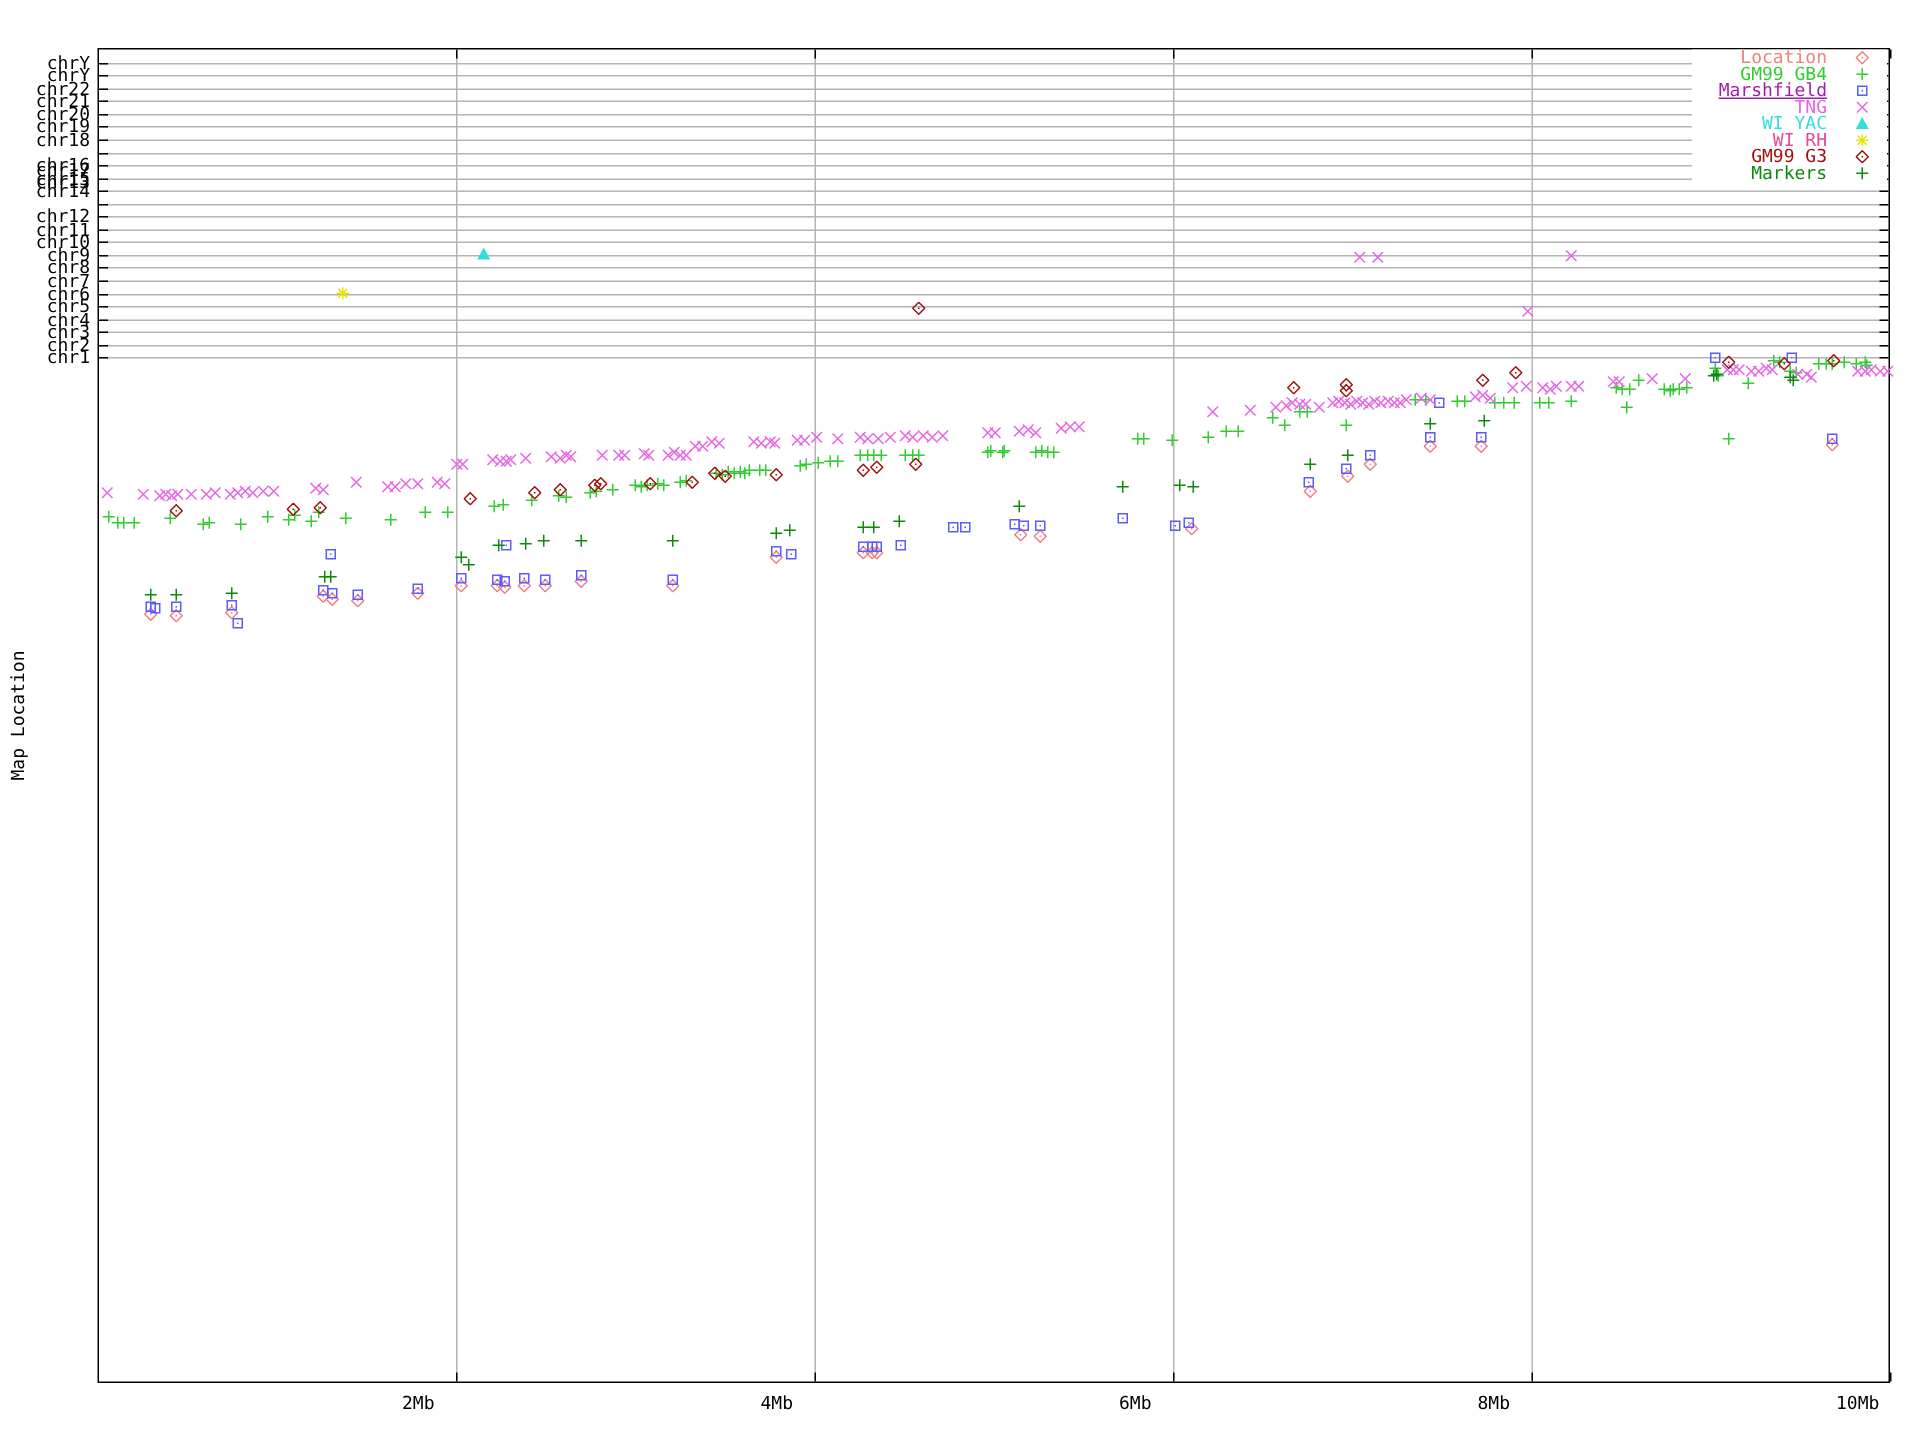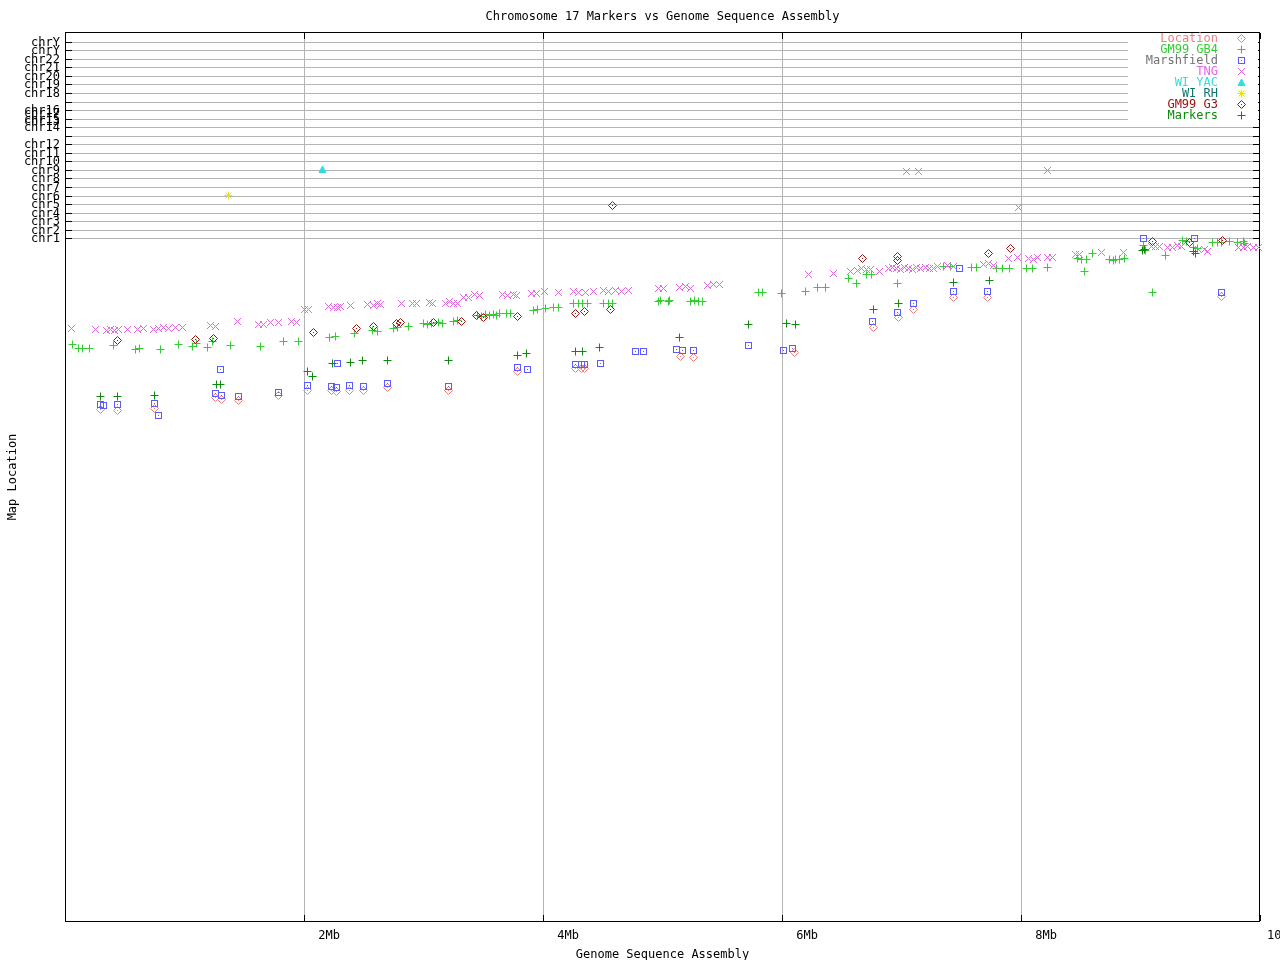--- a/index.html
+++ b/index.html
@@ -7,35 +7,33 @@
        font-family:"DejaVu Sans Mono", "Liberation Mono", monospace;}
   .screen{position:relative;width:1280px;height:960px;background:#fff;color:#000;font-size:12px;}
   .title{position:absolute;top:9px;left:65px;width:1195px;text-align:center;white-space:nowrap;}
   .xlabel{position:absolute;top:947px;left:65px;width:1195px;text-align:center;white-space:nowrap;}
   .ylabel{position:absolute;left:12px;top:477px;transform:translate(-50%,-50%) rotate(-90deg);white-space:nowrap;}
   .plot{position:absolute;left:65px;top:32px;width:1195px;height:890px;border:1px solid #000;box-sizing:border-box;background:#fff;}
   .hline{position:absolute;left:1px;right:1px;height:1px;background:#b4b4b4;}
   .vline{position:absolute;top:1px;bottom:1px;width:1px;background:#b4b4b4;}
   .tick{position:absolute;background:#000;}
   .chrlab{position:absolute;left:4px;width:56px;text-align:right;line-height:12px;}
-  .xticklab{position:absolute;top:929px;width:72px;text-align:right;line-height:12px;}
+  .xticklab{position:absolute;top:929px;width:72px;text-align:left;line-height:12px;}
   .legend{position:absolute;left:1128px;top:33px;width:130px;background:#fff;z-index:5;}
   .lrow{position:relative;height:11px;line-height:11px;}
   .lrow .lab{position:absolute;right:40px;white-space:nowrap;}
   .lrow .mkc{position:absolute;right:12px;top:1px;width:9px;height:9px;}
   .pt{position:absolute;width:9px;height:9px;z-index:2;}
   svg{display:block;}
 </style>
 </head>
 <body>
 
 <div class="screen">
-  <div class="title">Chromosome 17 Markers vs Genome Sequence Assembly</div>
   <div class="ylabel">Map Location</div>
-  <div class="xlabel">Genome Sequence Assembly</div>
   <div id="plot" class="plot">
       <div class="hline" style="top: 9px; background: rgb(180, 180, 180);"></div>
       <div class="tick" style="left: 0px; top: 9px; width: 6px; height: 1px;"></div>
       <div class="tick" style="right: 0px; top: 9px; width: 6px; height: 1px;"></div>
       <div class="hline" style="top: 17px; background: rgb(180, 180, 180);"></div>
       <div class="tick" style="left: 0px; top: 17px; width: 6px; height: 1px;"></div>
       <div class="tick" style="right: 0px; top: 17px; width: 6px; height: 1px;"></div>
       <div class="hline" style="top: 26px; background: rgb(180, 180, 180);"></div>
       <div class="tick" style="left: 0px; top: 26px; width: 6px; height: 1px;"></div>
       <div class="tick" style="right: 0px; top: 26px; width: 6px; height: 1px;"></div>
@@ -2022,21 +2020,21 @@
       </div>
       <div class="lrow">
         <div class="lab" style="color: rgb(51, 204, 51);">GM99 GB4</div>
         <div class="mkc">
           <svg width="9" height="9" viewBox="0 0 9 9">
             <path d="M4.5 0.5V8.5M0.5 4.5H8.5" stroke="#33cc33" fill="none" stroke-width="1"></path>
           </svg>
         </div>
       </div>
       <div class="lrow">
-        <div class="lab" style="color: #737373;">Marshfield</div>
+        <div class="lab" style="color: #a21caf; text-decoration: underline;">Marshfield</div>
         <div class="mkc">
           <svg width="9" height="9" viewBox="0 0 9 9">
             <rect x="1.5" y="1.5" width="6" height="6" fill="none" stroke="#5b5bff"></rect>
             <rect x="4" y="4" width="1" height="1" fill="#5b5bff"></rect>
           </svg>
         </div>
       </div>
       <div class="lrow">
         <div class="lab" style="color: rgb(229, 102, 229);">TNG</div>
         <div class="mkc">
@@ -2047,21 +2045,21 @@
       </div>
       <div class="lrow">
         <div class="lab" style="color: rgb(51, 221, 221);">WI YAC</div>
         <div class="mkc">
           <svg width="9" height="9" viewBox="0 0 9 9">
             <path d="M4.5 1L8 7.5H1Z" fill="#33dddd" stroke="#33dddd"></path>
           </svg>
         </div>
       </div>
       <div class="lrow">
-        <div class="lab" style="color: #0f766e;">WI RH</div>
+        <div class="lab" style="color: #ec4899;">WI RH</div>
         <div class="mkc">
           <svg width="9" height="9" viewBox="0 0 9 9">
             <path d="M4.5 0.5V8.5M0.5 4.5H8.5M1.5 1.5L7.5 7.5M7.5 1.5L1.5 7.5" stroke="#e6e600" fill="none" stroke-width="1"></path>
           </svg>
         </div>
       </div>
       <div class="lrow">
         <div class="lab" style="color: rgb(160, 16, 16);">GM99 G3</div>
         <div class="mkc">
           <svg width="9" height="9" viewBox="0 0 9 9">

